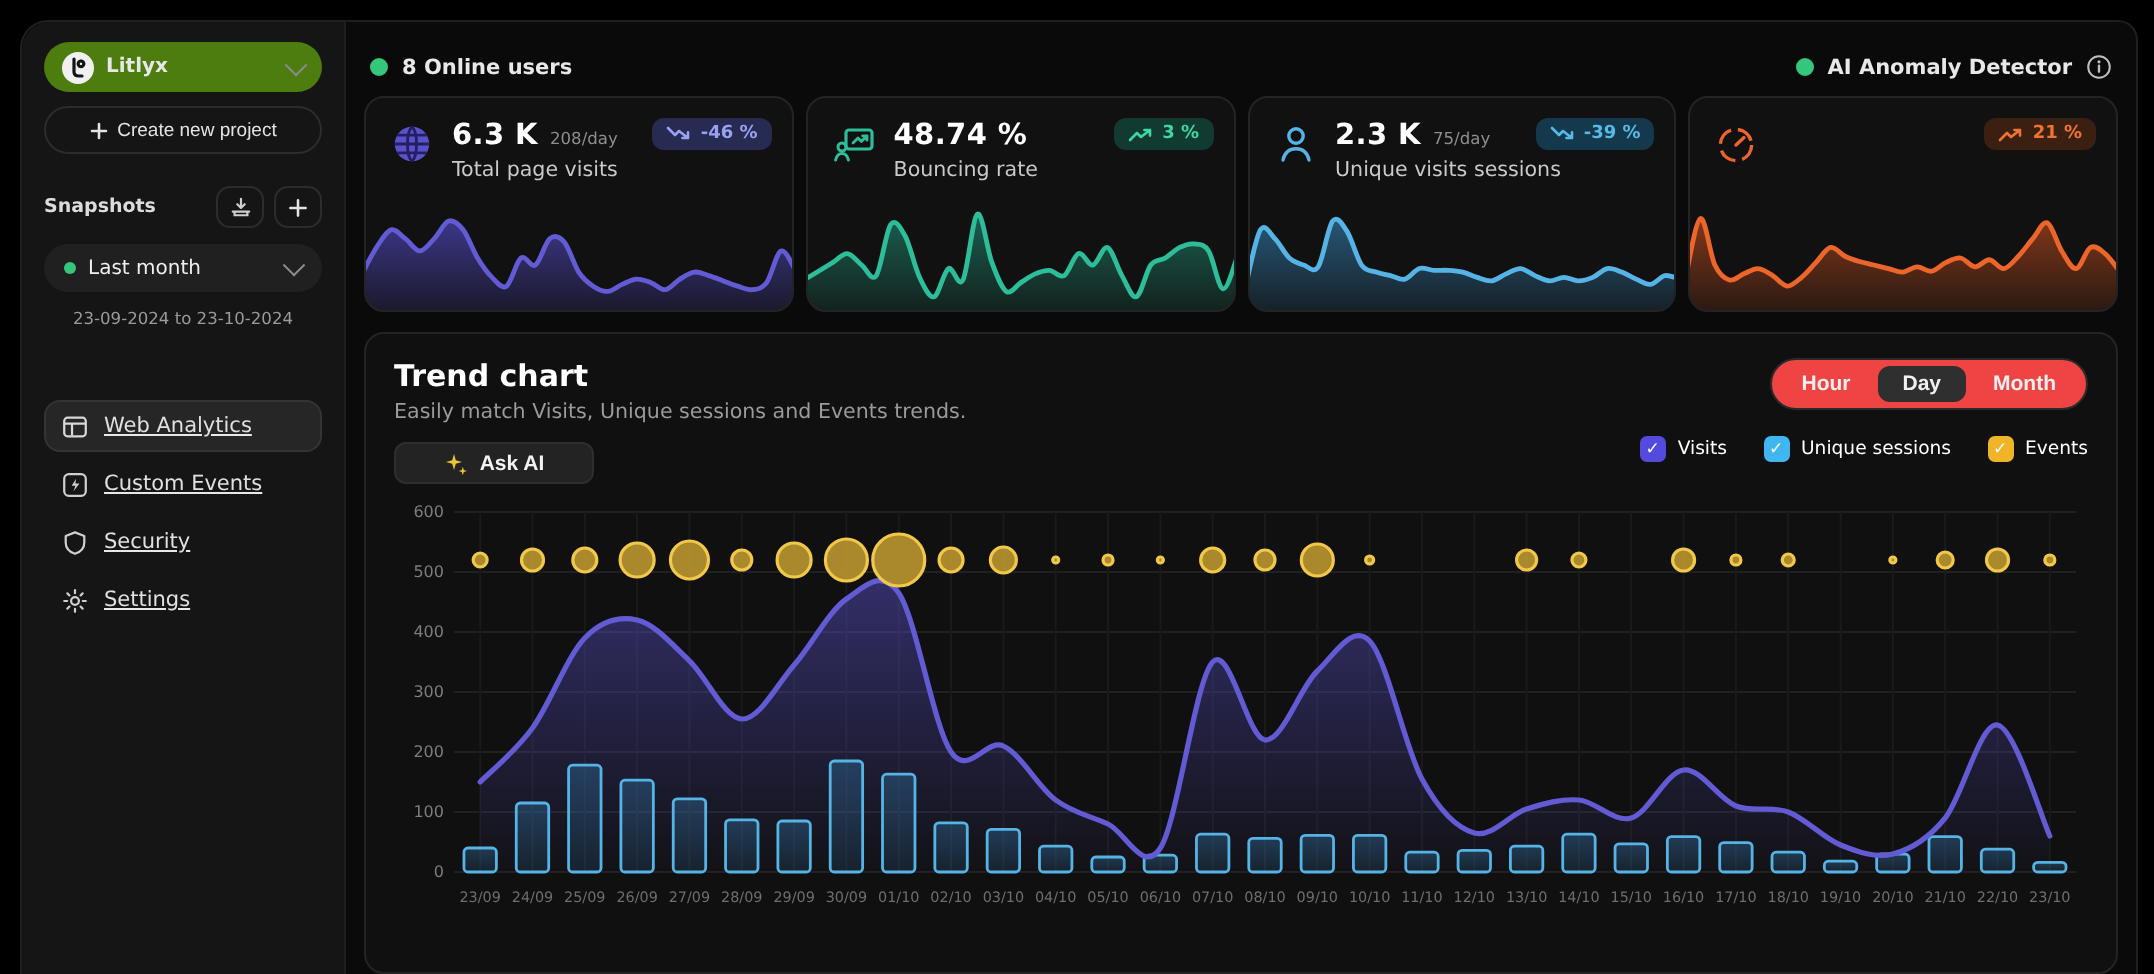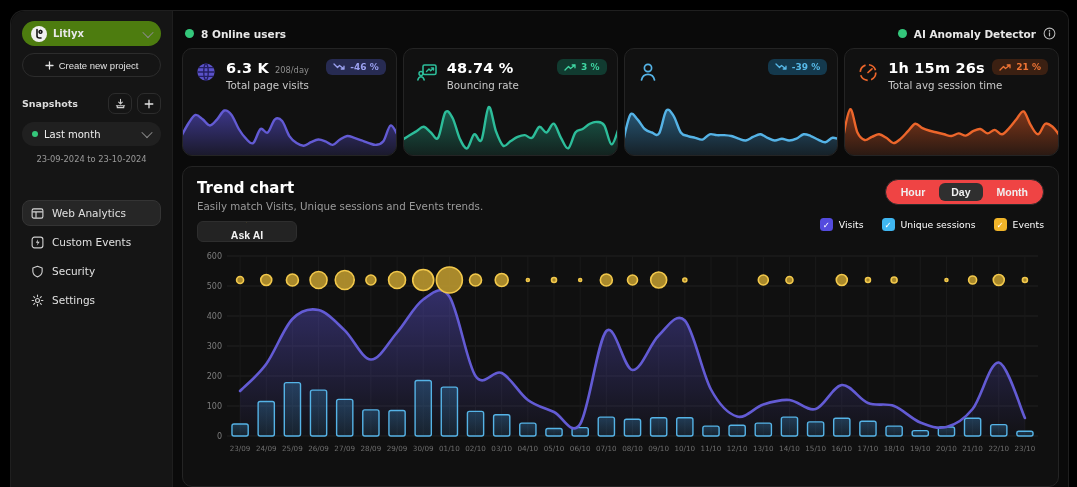--- a/index.html
+++ b/index.html
@@ -22,21 +22,21 @@
   .snap-row { margin-top:16px; display:flex; align-items:center; }
   .snap-row .lbl { font-size:9.5px; font-weight:bold; color:#dcdcdc; flex:1; }
   .icon-btn { width:24px; height:21px; border:1px solid #2c2c2c; border-radius:7px;
     display:flex; align-items:center; justify-content:center; margin-left:5px; cursor:pointer;
     color:#cfcfcf; background:transparent; }
   .snap-select { height:24px; margin-top:8px; background:#202020; border-radius:12px;
     display:flex; align-items:center; gap:6px; padding:0 10px; cursor:pointer; }
   .snap-select .name { font-size:10px; color:#eee; flex:1; }
   .gdot { width:6px; height:6px; border-radius:50%; background:#34c77b; }
   .range { margin-top:8px; text-align:center; font-size:8.3px; color:#9a9a9a; }
-  .nav { margin-top:36px; display:flex; flex-direction:column; gap:3px; }
+  .nav { margin-top:36px; display:flex; flex-direction:column; gap:3px;text-decoration:underline; }
   .nav-item { height:26px; display:flex; align-items:center; gap:8px; padding:0 8px;
     border-radius:8px; font-size:10.5px; color:#e0e0e0; cursor:pointer; border:1px solid transparent; }
   .nav-item.active { background:#262626; border-color:#343434; }
   .nav-item svg { flex-shrink:0; }
   
   .main { flex:1; display:flex; flex-direction:column; padding:8px 9px 0 9px;justify-content:flex-end; }
   .topbar { height:29px; display:flex; align-items:center; justify-content:space-between; padding:0 3px; }
   .tb-left, .tb-right { display:flex; align-items:center; gap:7px; font-size:10.5px; font-weight:bold; }
   .dot9 { width:9px; height:9px; border-radius:50%; background:#34c77b; }
   
@@ -56,21 +56,21 @@
   .badge.orange { background:#3b2012; color:#ef7434; }
   .spark { position:absolute; left:0; right:0; bottom:0; height:54px; width:100%; display:block; }
   
   .panel { margin-top:10px; flex:1; background:#101010; border:1px solid #242424;
     border-radius:10px; padding:12px 14px 2px; display:flex; flex-direction:column; }
   .panel-head { display:flex; justify-content:space-between;gap:24px; }
   .p-title { font-size:15px; font-weight:bold; color:#fff; }
   .p-sub { font-size:10.3px; color:#9a9a9a; margin-top:3px; }
   .askai { margin-top:9px; width:100px; height:21px; background:#232323; border:1px solid #2e2e2e;
     border-radius:6px; display:flex; align-items:center; justify-content:center; gap:6px;
-    font-size:10.5px; font-weight:bold; color:#f2f2f2; cursor:pointer;flex-direction:column; }
+    font-size:10.5px; font-weight:bold; color:#f2f2f2; cursor:pointer; }
   .p-right { display:flex; flex-direction:column; align-items:flex-end; }
   .toggle { border:1px solid #2a2a2a; background:#ef4444; border-radius:16px; padding:3px;
     display:flex; gap:2px; }
   .tg { padding:3px 12px; font-size:10.5px; font-weight:bold; color:#f0f0f0; border-radius:6px;
     cursor:pointer; background:transparent; border:none; }
   .tg.active { background:#2f2f2f; }
   .legend { display:flex; gap:18px; margin-top:13px; align-items:center; }
   .leg { display:flex; align-items:center; gap:6px; font-size:9.3px; color:#fff; cursor:pointer; }
   .cb { width:13px; height:13px; border-radius:3.5px; display:flex; align-items:center;
     justify-content:center; font-size:8.5px; color:#fff; font-weight:bold; }
@@ -239,20 +239,27 @@
             <path d="M-2,39C-0.8,38.266666666666666 2.8000000000000003,36.06666666666667 5.2,34.6C7.6,33.13333333333333 10,31.66666666666667 12.4,30.200000000000003C14.8,28.733333333333334 17.200000000000003,25.58 19.6,25.799999999999997C22,26.019999999999996 24.400000000000002,29.68666666666667 26.8,31.520000000000003C29.2,33.35333333333334 31.6,40.17333333333333 34,36.8C36.4,33.42666666666666 38.800000000000004,14.579999999999998 41.2,11.28C43.6,7.98 46,12.600000000000001 48.4,17C50.8,21.4 53.2,32.62 55.6,37.68C58,42.74 60.4,48.093333333333334 62.8,47.36C65.2,46.626666666666665 67.6,34.67333333333333 70,33.28C72.4,31.886666666666667 74.8,43.54666666666667 77.2,39C79.60000000000001,34.45333333333333 82,7.466666666666666 84.4,6C86.80000000000001,4.533333333333334 89.19999999999999,23.74666666666667 91.6,30.200000000000003C94,36.653333333333336 96.39999999999999,43.03333333333333 98.8,44.72C101.2,46.406666666666666 103.6,41.78666666666667 106,40.32C108.4,38.85333333333333 110.8,36.94666666666667 113.2,35.92C115.60000000000001,34.89333333333333 118,34.01333333333333 120.4,34.16C122.80000000000001,34.306666666666665 125.19999999999999,38.19333333333333 127.6,36.8C130,35.406666666666666 132.4,26.679999999999996 134.8,25.799999999999997C137.20000000000002,24.919999999999998 139.6,32.03333333333334 142,31.520000000000003C144.4,31.00666666666667 146.79999999999998,21.84 149.2,22.72C151.6,23.599999999999998 154,32.69333333333333 156.4,36.8C158.8,40.906666666666666 161.2,48.239999999999995 163.6,47.36C166,46.480000000000004 168.4,34.74666666666667 170.8,31.520000000000003C173.20000000000002,28.293333333333337 175.6,29.46666666666667 178,28C180.4,26.53333333333333 182.79999999999998,23.89333333333333 185.2,22.72C187.6,21.546666666666667 190,20.666666666666668 192.4,20.96C194.8,21.253333333333334 197.2,20.740000000000002 199.6,24.48C202,28.22 204.4,42.96 206.8,43.4C209.20000000000002,43.839999999999996 212.8,29.833333333333332 214,27.119999999999997" fill="none" stroke="#2dbd9a" stroke-width="2.4" stroke-linejoin="round"></path>
           </svg>
       </div>
 
       <div class="card">
         <div class="card-head">
           <svg class="card-icon" viewBox="0 0 22 22">
               <circle cx="11" cy="7" r="3.6" stroke="#55b3e6" stroke-width="1.7" fill="none"></circle>
               <path d="M4.5 19c.9-4 3.4-5.6 6.5-5.6s5.6 1.6 6.5 5.6" stroke="#55b3e6" stroke-width="1.7" fill="none" stroke-linecap="round"></path>
             </svg>
+          <div>
+            <div class="cv-row">
+                <span class="cv">2.3 K</span>
+                <span class="cr">75/day</span>
+              </div>
+            <div class="cl">Unique visits sessions</div>
+          </div>
         </div>
         <span class="badge blue">
           <svg width="12" height="8" viewBox="0 0 12 8">
               <path d="M1 1l3.5 3.5 2-2L11 6m0 0V3.2M11 6H8.2" stroke="#57b9e8" stroke-width="1.3" fill="none" stroke-linecap="round" stroke-linejoin="round"></path>
             </svg>
           <span>-39 %</span>
         </span>
         <svg class="spark" id="spark-2" viewBox="0 0 212 54" preserveAspectRatio="none">
             <defs>
               <linearGradient id="gs2" x1="0" y1="0" x2="0" y2="1">
@@ -264,27 +271,20 @@
             <path d="M-2,41.2C-0.8,36.653333333333336 2.8000000000000003,17.733333333333334 5.2,13.920000000000002C7.6,10.106666666666667 10,15.973333333333334 12.4,18.32C14.8,20.666666666666668 17.200000000000003,25.8 19.6,28C22,30.2 24.400000000000002,30.78666666666667 26.8,31.520000000000003C29.2,32.25333333333334 31.6,36.06666666666666 34,32.4C36.4,28.73333333333333 38.800000000000004,12.453333333333331 41.2,9.519999999999998C43.6,6.586666666666664 46,11.13333333333333 48.4,14.799999999999997C50.8,18.466666666666665 53.2,28.146666666666672 55.6,31.520000000000003C58,34.89333333333334 60.4,34.16 62.8,35.03999999999999C65.2,35.91999999999999 67.6,36.21333333333333 70,36.8C72.4,37.38666666666666 74.8,39.14666666666667 77.2,38.56C79.60000000000001,37.973333333333336 82,34.013333333333335 84.4,33.28C86.80000000000001,32.54666666666667 89.19999999999999,34.01333333333333 91.6,34.16C94,34.306666666666665 96.39999999999999,34.01333333333333 98.8,34.16C101.2,34.306666666666665 103.6,34.453333333333326 106,35.03999999999999C108.4,35.62666666666666 110.8,36.946666666666665 113.2,37.68C115.60000000000001,38.413333333333334 118,39.733333333333334 120.4,39.44C122.80000000000001,39.14666666666666 125.19999999999999,36.946666666666665 127.6,35.92C130,34.89333333333334 132.4,33.13333333333333 134.8,33.28C137.20000000000002,33.42666666666667 139.6,35.77333333333333 142,36.8C144.4,37.82666666666666 146.79999999999998,39.29333333333333 149.2,39.44C151.6,39.586666666666666 154,37.68 156.4,37.68C158.8,37.68 161.2,39.44 163.6,39.44C166,39.44 168.4,38.70666666666666 170.8,37.68C173.20000000000002,36.653333333333336 175.6,33.72 178,33.28C180.4,32.84 182.79999999999998,34.15999999999999 185.2,35.03999999999999C187.6,35.919999999999995 190,37.53333333333333 192.4,38.56C194.8,39.58666666666667 197.2,41.49333333333334 199.6,41.2C202,40.906666666666666 204.4,37.239999999999995 206.8,36.8C209.20000000000002,36.36 212.8,38.266666666666666 214,38.56" fill="none" stroke="#55b3e6" stroke-width="2.4" stroke-linejoin="round"></path>
           </svg>
       </div>
 
       <div class="card">
         <div class="card-head">
           <svg class="card-icon" viewBox="0 0 22 22">
               <circle cx="11" cy="11.5" r="7.8" stroke="#ec662b" stroke-width="1.7" fill="none" stroke-dasharray="9 3.5"></circle>
               <path d="M11 11.5 15 7.8" stroke="#ec662b" stroke-width="1.7" stroke-linecap="round"></path>
             </svg>
-          <div>
-            <div class="cv-row">
-                <span class="cv">1h 15m 26s</span>
-                <span class="cr"></span>
-              </div>
-            <div class="cl">Total avg session time</div>
-          </div>
         </div>
         <span class="badge orange">
           <svg width="12" height="8" viewBox="0 0 12 8">
               <path d="M1 7l3.5-3.5 2 2L11 2m0 0v2.8M11 2H8.2" stroke="#ef7434" stroke-width="1.3" fill="none" stroke-linecap="round" stroke-linejoin="round"></path>
             </svg>
           <span>21 %</span>
         </span>
         <svg class="spark" id="spark-3" viewBox="0 0 212 54" preserveAspectRatio="none">
             <defs>
               <linearGradient id="gs3" x1="0" y1="0" x2="0" y2="1">

